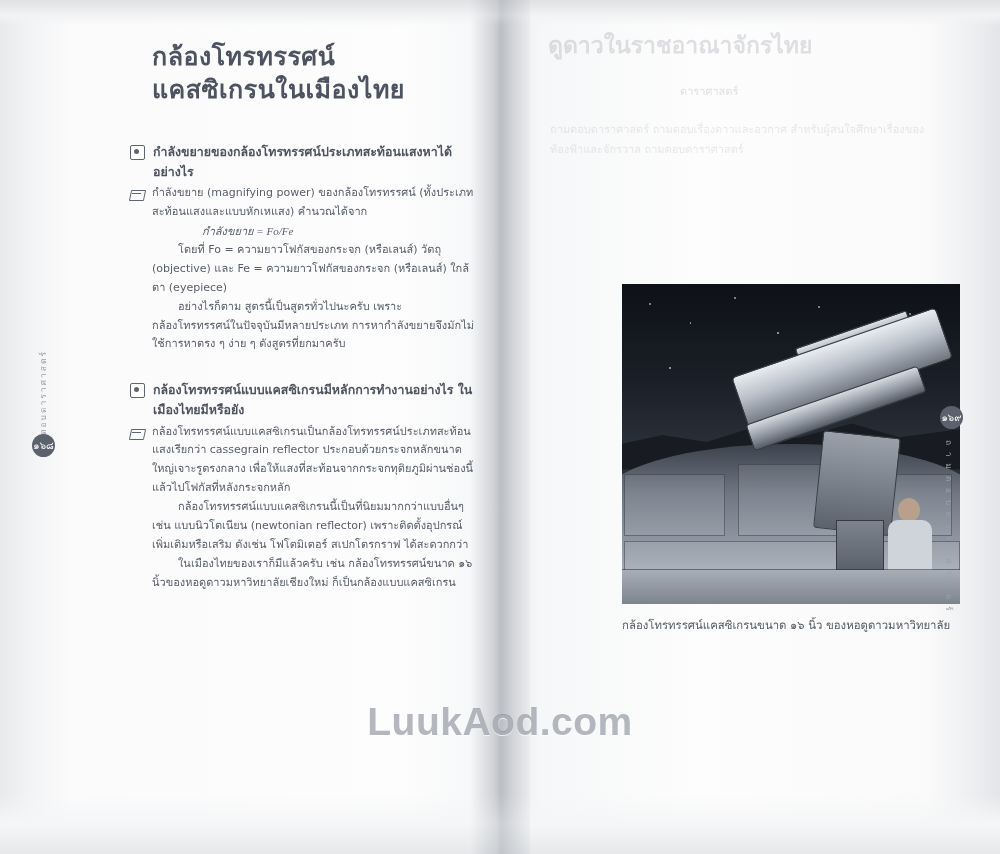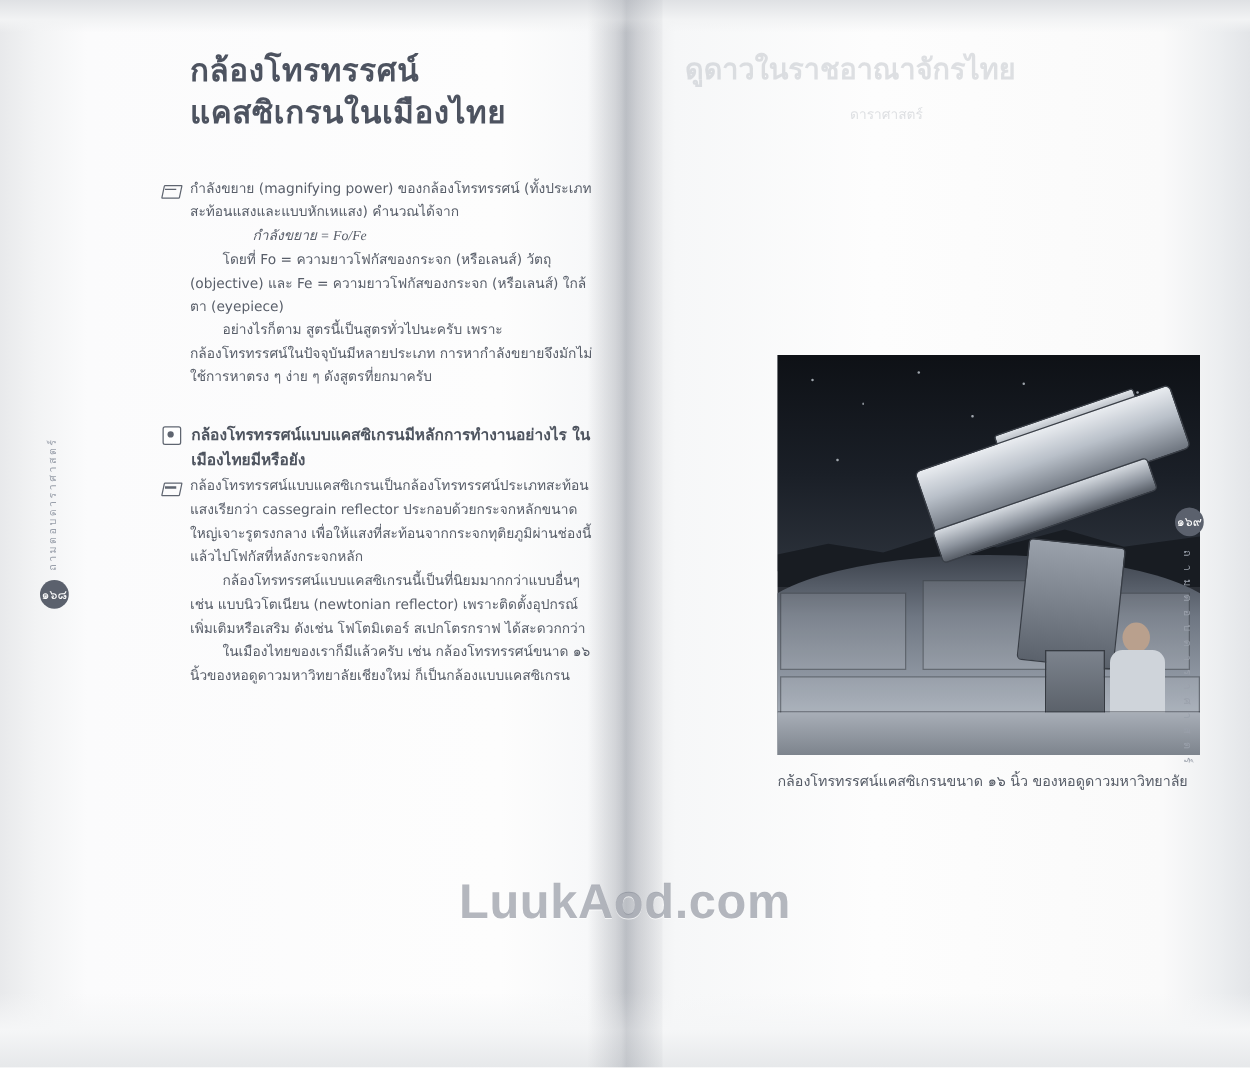--- a/index.html
+++ b/index.html
@@ -95,21 +95,21 @@
     writing-mode: vertical-rl;
     transform: rotate(180deg);
     font-family: "DejaVu Sans", sans-serif;
     font-size: 8.5px;
     color: #9aa0ab;
     letter-spacing: 2px;
     white-space: nowrap;
   }
   .pagenum-circle {
     position: absolute;
-    left: 2px; top: 114px;
+    left: 2px; top: 84px;
     width: 23px; height: 23px;
     border-radius: 50%;
     background: #5b616d;
     color: #ffffff;
     font-family: "DejaVu Sans", sans-serif;
     font-size: 10px;
     display: flex; align-items: center; justify-content: center;
   }
 
   
@@ -194,21 +194,21 @@
   
   .right-page {
     position: absolute;
     left: 530px; top: 20px;
     width: 450px; height: 812px;
   }
 
   
   .ghost-title {
     position: absolute;
-    left: 18px; top: 22px;
+    left: 18px; top: 11px;
     width: 400px;
     font-family: "DejaVu Sans", sans-serif;
     font-size: 23px;
     font-weight: bold;
     color: rgba(150,156,167,0.30);
     line-height: 1.3;
   }
   .ghost-sub {
     position: absolute;
     left: 150px; top: 62px;
@@ -399,20 +399,24 @@
     </div>
 
     <div class="title-block">
       <div class="doc-title">กล้องโทรทรรศน์</div>
       <div class="doc-title">แคสซิเกรนในเมืองไทย</div>
     </div>
 
     <div class="body-col">
 
       <div class="qa-block">
+        <div class="q-row">
+          <span class="q-icon"></span>
+          <span class="q-text">กำลังขยายของกล้องโทรทรรศน์ประเภทสะท้อนแสงหาได้อย่างไร</span>
+        </div>
         <div class="a-row">
           <span class="a-icon"></span>
           <div class="a-text">
             <p>กำลังขยาย (magnifying power) ของกล้องโทรทรรศน์ (ทั้งประเภทสะท้อนแสงและแบบหักเหแสง) คำนวณได้จาก</p>
             <p class="indent2 mono-it">กำลังขยาย = Fo/Fe</p>
             <p class="indent">โดยที่  Fo = ความยาวโฟกัสของกระจก (หรือเลนส์) วัตถุ (objective) และ Fe = ความยาวโฟกัสของกระจก (หรือเลนส์) ใกล้ตา (eyepiece)</p>
             <p class="indent">อย่างไรก็ตาม สูตรนี้เป็นสูตรทั่วไปนะครับ เพราะกล้องโทรทรรศน์ในปัจจุบันมีหลายประเภท การหากำลังขยายจึงมักไม่ใช้การหาตรง ๆ ง่าย ๆ ดังสูตรที่ยกมาครับ</p>
           </div>
         </div>
       </div>
@@ -434,20 +438,21 @@
         </div>
       </div>
 
     </div>
   </div>
 
   <div class="right-page">
 
     <div class="ghost-title">ดูดาวในราชอาณาจักรไทย</div>
     <div class="ghost-sub">ดาราศาสตร์</div>
+    <div class="ghost-body">ถามตอบดาราศาสตร์ ถามตอบเรื่องดาวและอวกาศ สำหรับผู้สนใจศึกษาเรื่องของท้องฟ้าและจักรวาล ถามตอบดาราศาสตร์</div>
 
     <div class="photo-frame">
       <div class="photo-sky"></div>
       <div class="photo-stars">
         <i style="left:8%;top:6%;width:2px;height:2px"></i>
         <i style="left:20%;top:12%;width:1.5px;height:1.5px"></i>
         <i style="left:33%;top:4%;width:2px;height:2px"></i>
         <i style="left:46%;top:15%;width:1.5px;height:1.5px"></i>
         <i style="left:58%;top:7%;width:2px;height:2px"></i>
         <i style="left:71%;top:18%;width:1.5px;height:1.5px"></i>

